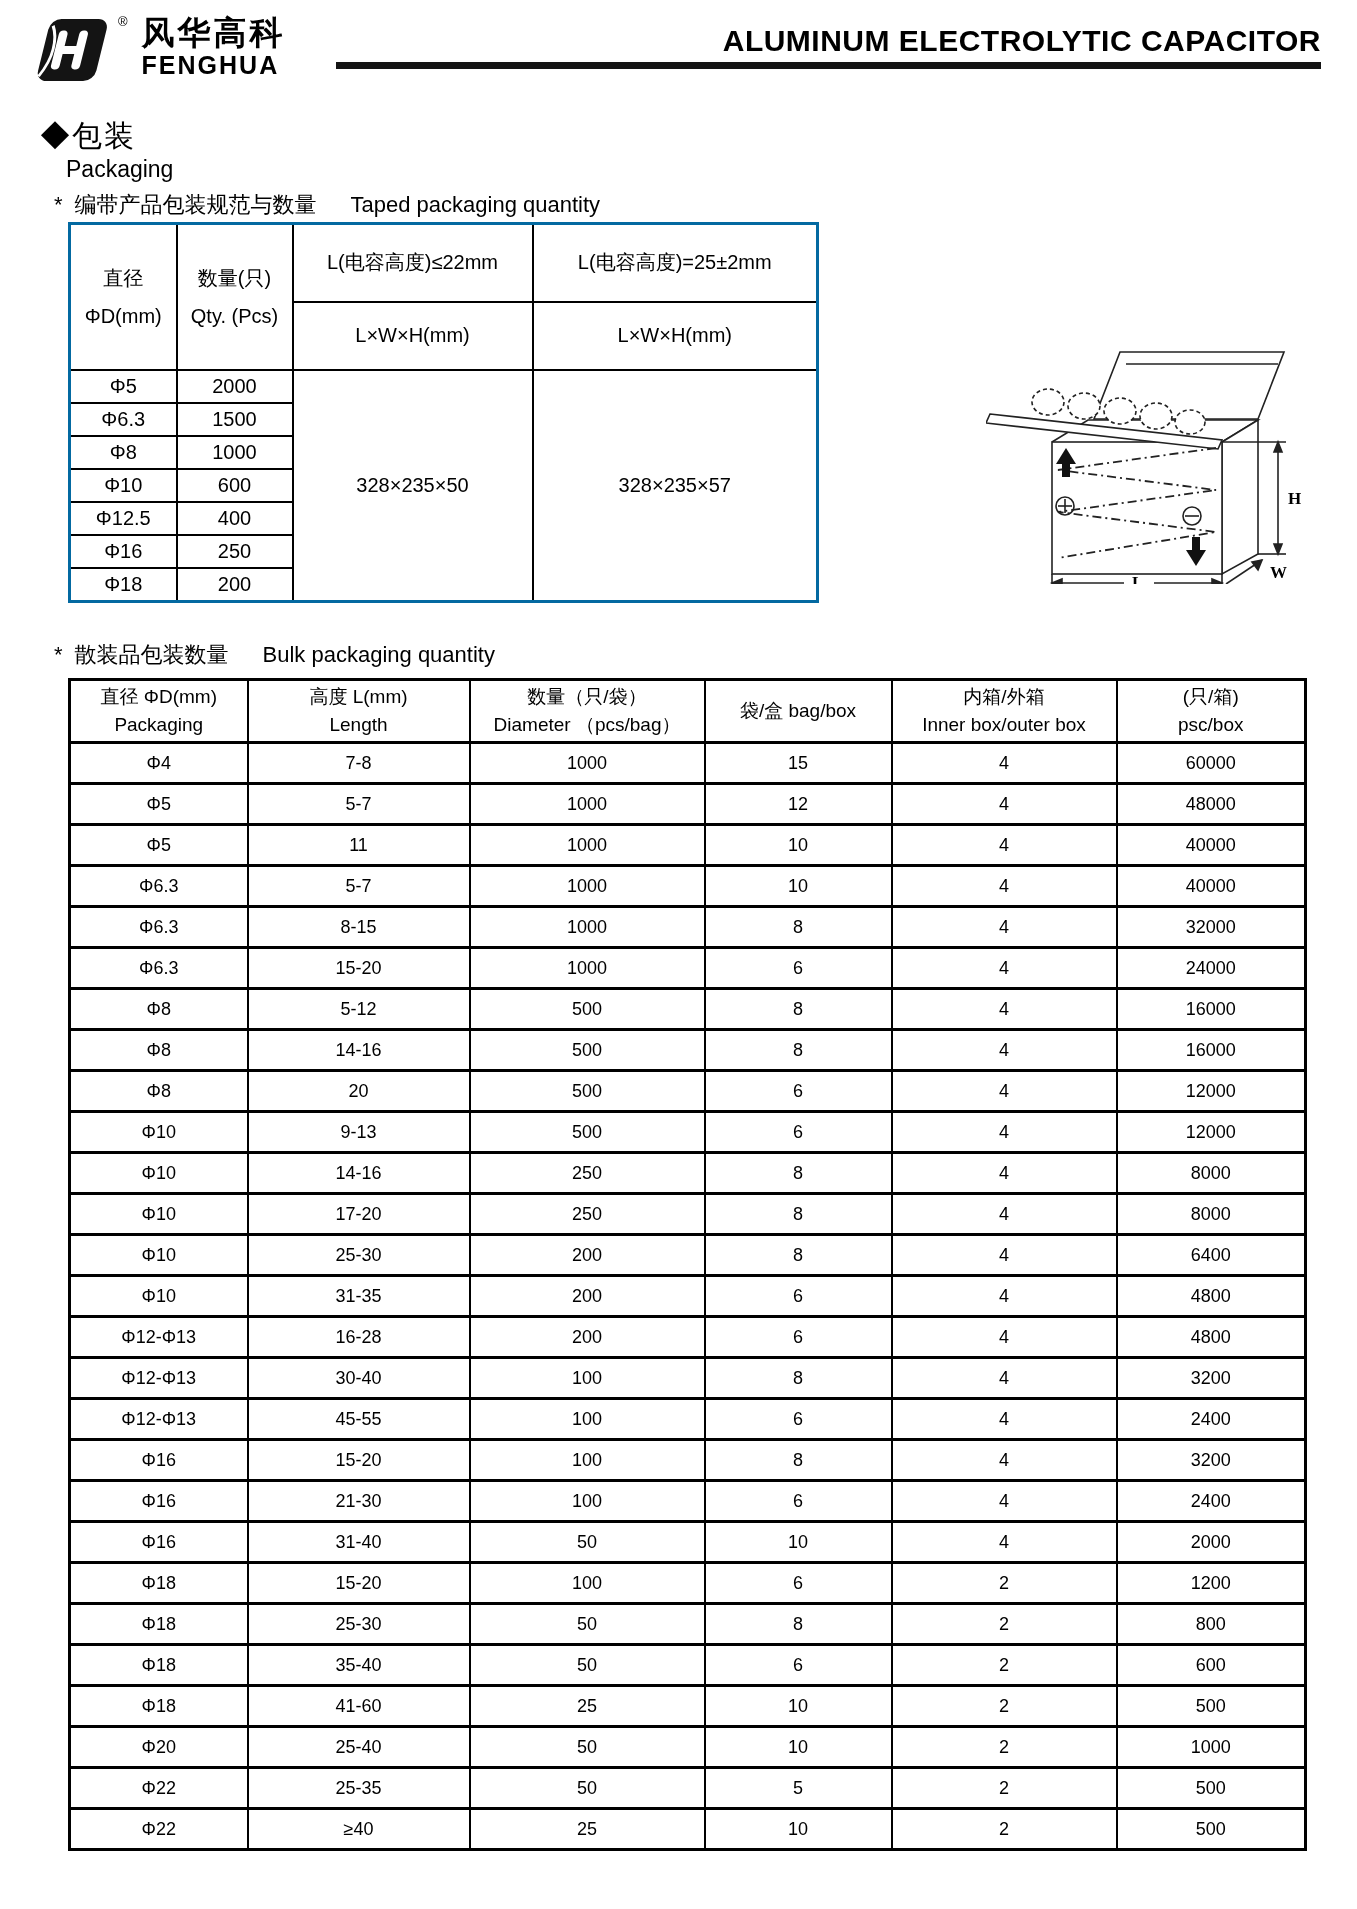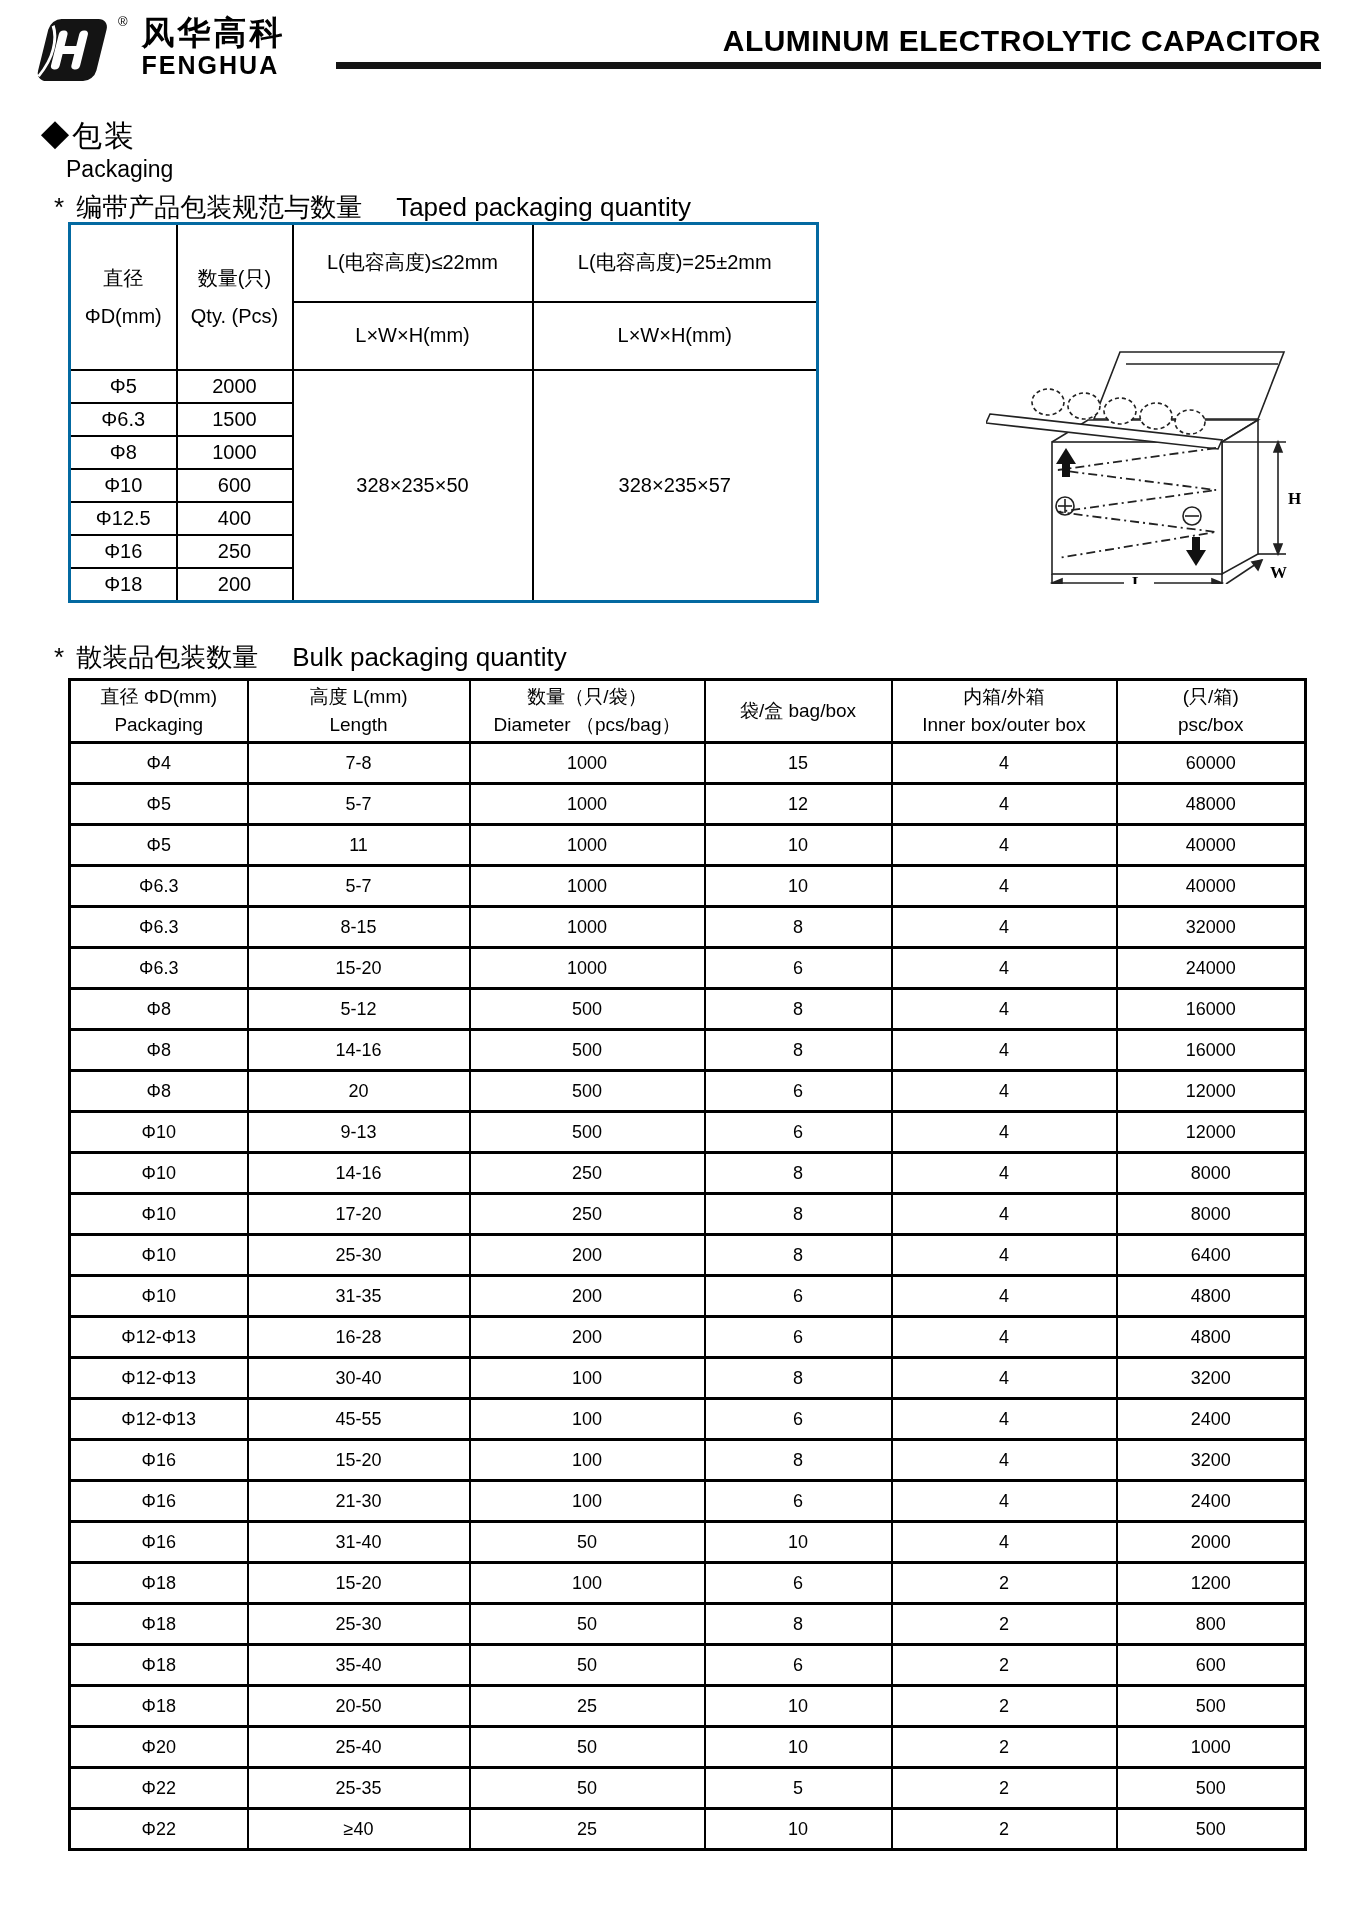--- a/index.html
+++ b/index.html
@@ -13,21 +13,21 @@
   .reg{font-size:13px;margin-left:2px;margin-top:-2px;}
   .brand{margin-left:14px;line-height:1;}
   .brand-cn{font-size:33px;font-weight:bold;letter-spacing:3px;}
   .brand-en{font-size:25px;font-weight:bold;letter-spacing:2px;margin-top:4px;}
   .doc-title{position:absolute;right:36px;top:24px;font-size:30px;font-weight:bold;letter-spacing:.5px;}
   .hdr-rule{position:absolute;left:336px;right:36px;top:62px;height:7px;background:#141414;}
 
   
   .sec-title{position:absolute;left:40px;top:116px;font-size:30px;letter-spacing:2px;}
   .sec-sub{position:absolute;left:66px;top:156px;font-size:23px;}
-  .sub-head{position:absolute;font-size:26px;white-space:nowrap;}
+  .sub-head{position:absolute;font-size:22px;white-space:nowrap;}
   .sub-head .star{margin-right:12px;}
   .sub-head .en{margin-left:34px;}
   .taped-head{left:54px;top:190px;}
   .bulk-head{left:54px;top:640px;}
 
   
   table{border-collapse:collapse;table-layout:fixed;}
   th,td{border:2px solid #000;text-align:center;vertical-align:middle;
         font-weight:normal;padding:0 4px;overflow:hidden;}
 
@@ -423,21 +423,21 @@
         <tr>
           <td>Φ18</td>
           <td>35-40</td>
           <td>50</td>
           <td>6</td>
           <td>2</td>
           <td>600</td>
         </tr>
         <tr>
           <td>Φ18</td>
-          <td>20-50</td>
+          <td>41-60</td>
           <td>25</td>
           <td>10</td>
           <td>2</td>
           <td>500</td>
         </tr>
         <tr>
           <td>Φ20</td>
           <td>25-40</td>
           <td>50</td>
           <td>10</td>

